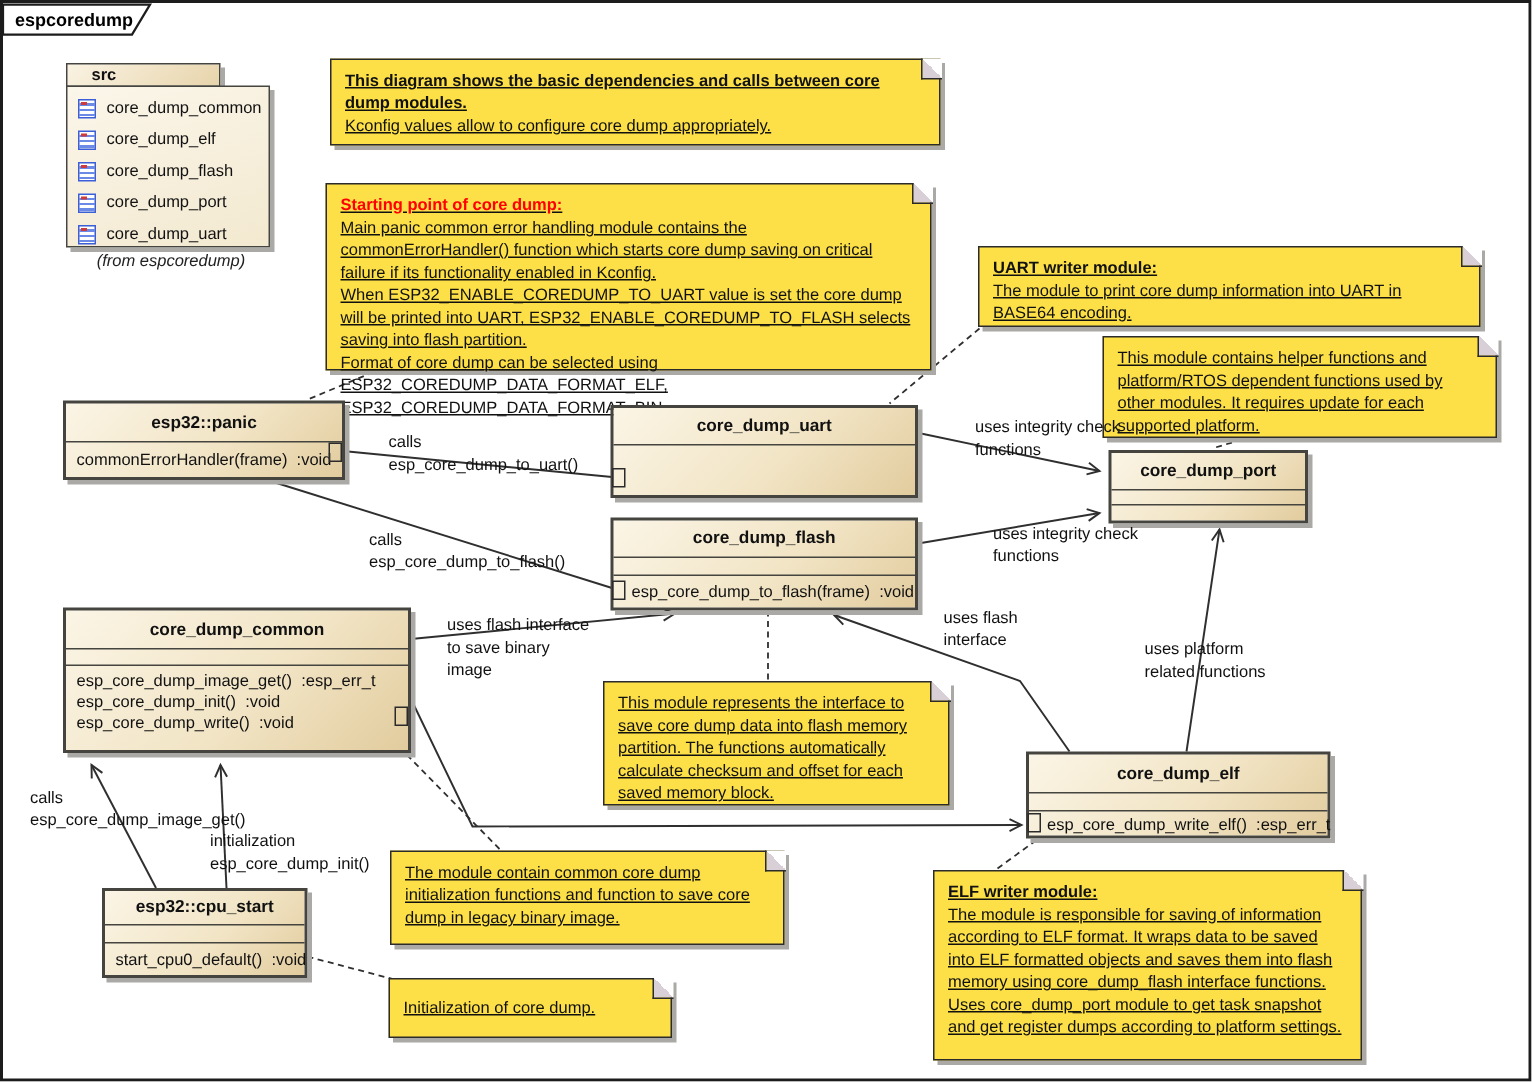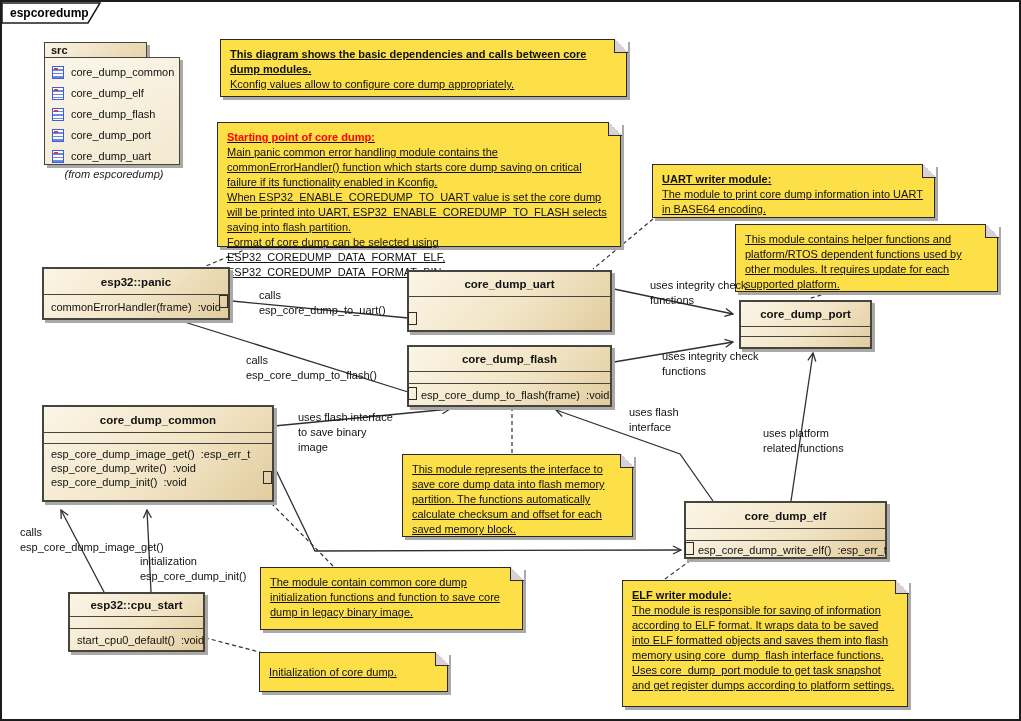--- a/index.html
+++ b/index.html
@@ -34,21 +34,21 @@
     padding:7px 9px 6px 9px;font-size:11px;line-height:15px;text-decoration:underline;
   }
   .note .fold{position:absolute;top:-1.5px;right:-1.5px;width:14px;height:14px;
     background:linear-gradient(225deg,#ffffff 50%,#d9cfd6 50%);
     border-left:1px solid #2b2b2b;border-bottom:1px solid #2b2b2b;box-sizing:border-box;}
   .note-title{font-weight:bold;}
   .note-title.red{color:#ff0000;}
   
   .pkg-tab{position:absolute;left:42px;top:40px;width:103px;height:16px;box-sizing:border-box;
     background:linear-gradient(135deg,#faf3e3,#e7d4ab);border:1.5px solid #45443e;
-    box-shadow:3px 3px 0 #aaa9a6;font-size:11px;font-weight:bold;padding:1px 0 0 6px;}
+    box-shadow:3px 3px 0 #aaa9a6;font-size:11px;font-weight:bold;padding:1px 0 0 16px;}
   .pkg-body{position:absolute;left:42px;top:55px;width:136px;height:108px;box-sizing:border-box;
     background:linear-gradient(160deg,#fbf6ea,#f3e9d0);border:1.5px solid #45443e;
     box-shadow:3px 3px 0 #aaa9a6;}
   .pkg-item{position:absolute;left:7px;height:16px;display:flex;align-items:center;font-size:11px;}
   .doc-icon{width:12px;height:13px;margin-right:7px;border:1.5px solid #3a5fd9;background:
     repeating-linear-gradient(#fff 0px,#fff 2px,#6b8ae6 2px,#6b8ae6 3.5px);
     box-sizing:border-box;position:relative;flex:0 0 auto;}
   .doc-icon::after{content:"";position:absolute;left:1px;top:1px;width:4px;height:2px;background:#d03a3a;}
   .pkg-from{position:absolute;left:42px;top:166px;width:140px;text-align:center;
     font-size:11px;font-style:italic;color:#222;}
@@ -126,21 +126,21 @@
   </div>
 
   <div class="note" style="left:215px;top:120px;width:404px;height:125px;">
     <span class="fold"></span>
     <div class="note-title red">Starting point of core dump:</div>
     <div>Main panic  common error handling module contains the commonErrorHandler() function which starts core dump saving on critical failure if its functionality enabled in Kconfig.</div>
     <div>When ESP32_ENABLE_COREDUMP_TO_UART value is set the core dump will be printed into UART, ESP32_ENABLE_COREDUMP_TO_FLASH selects saving into flash partition.</div>
     <div>Format of core dump can be selected using ESP32_COREDUMP_DATA_FORMAT_ELF, ESP32_COREDUMP_DATA_FORMAT_BIN.</div>
   </div>
 
-  <div class="note" style="left:650px;top:162px;width:283px;height:54px;">
+  <div class="note" style="left:650px;top:162px;width:335px;height:54px;">
     <span class="fold"></span>
     <div class="note-title">UART writer module:</div>
     <div>The module to print core dump information into UART in BASE64 encoding.</div>
   </div>
 
   <div class="note" style="left:733px;top:222px;width:263px;height:68px;">
     <span class="fold"></span>
     <div>This module contains helper functions and platform/RTOS dependent functions used by other modules. It requires update for each supported platform.</div>
   </div>
 
@@ -192,22 +192,22 @@
     <div class="uml-title" style="height:25px;">core_dump_port</div>
     <div class="uml-attrs" style="height:10px;"></div>
     <div></div>
   </div>
 
   <div class="uml-class" style="left:40px;top:403px;width:232px;height:97px;">
     <div class="uml-title" style="height:26px;">core_dump_common</div>
     <div class="uml-attrs" style="height:11px;"></div>
     <div style="padding-top:3px;">
       <div class="m-row" style="line-height:14px;">esp_core_dump_image_get()  :esp_err_t</div>
+      <div class="m-row" style="line-height:14px;">esp_core_dump_init()  :void</div>
       <div class="m-row" style="line-height:14px;">esp_core_dump_write()  :void</div>
-      <div class="m-row" style="line-height:14px;">esp_core_dump_init()  :void</div>
     </div>
   </div>
   <span class="bracket" style="left:261px;top:469px;"></span>
 
   <div class="uml-class" style="left:682px;top:499px;width:203px;height:58px;">
     <div class="uml-title" style="height:26px;">core_dump_elf</div>
     <div class="uml-attrs" style="height:12px;"></div>
     <div style="padding-top:2px;">
       <div class="m-row" style="padding-left:12px;">esp_core_dump_write_elf()  :esp_err_t</div>
     </div>

